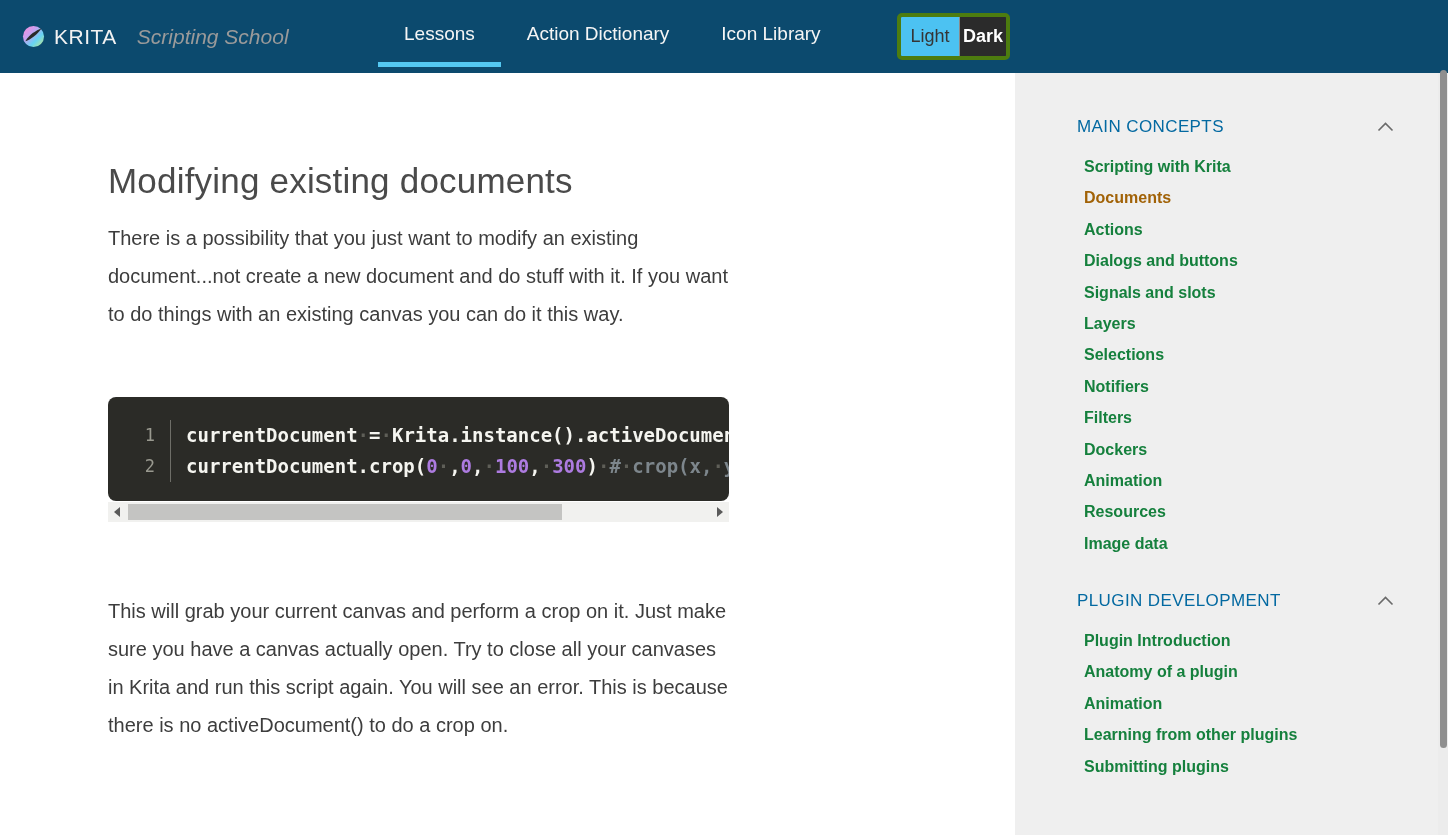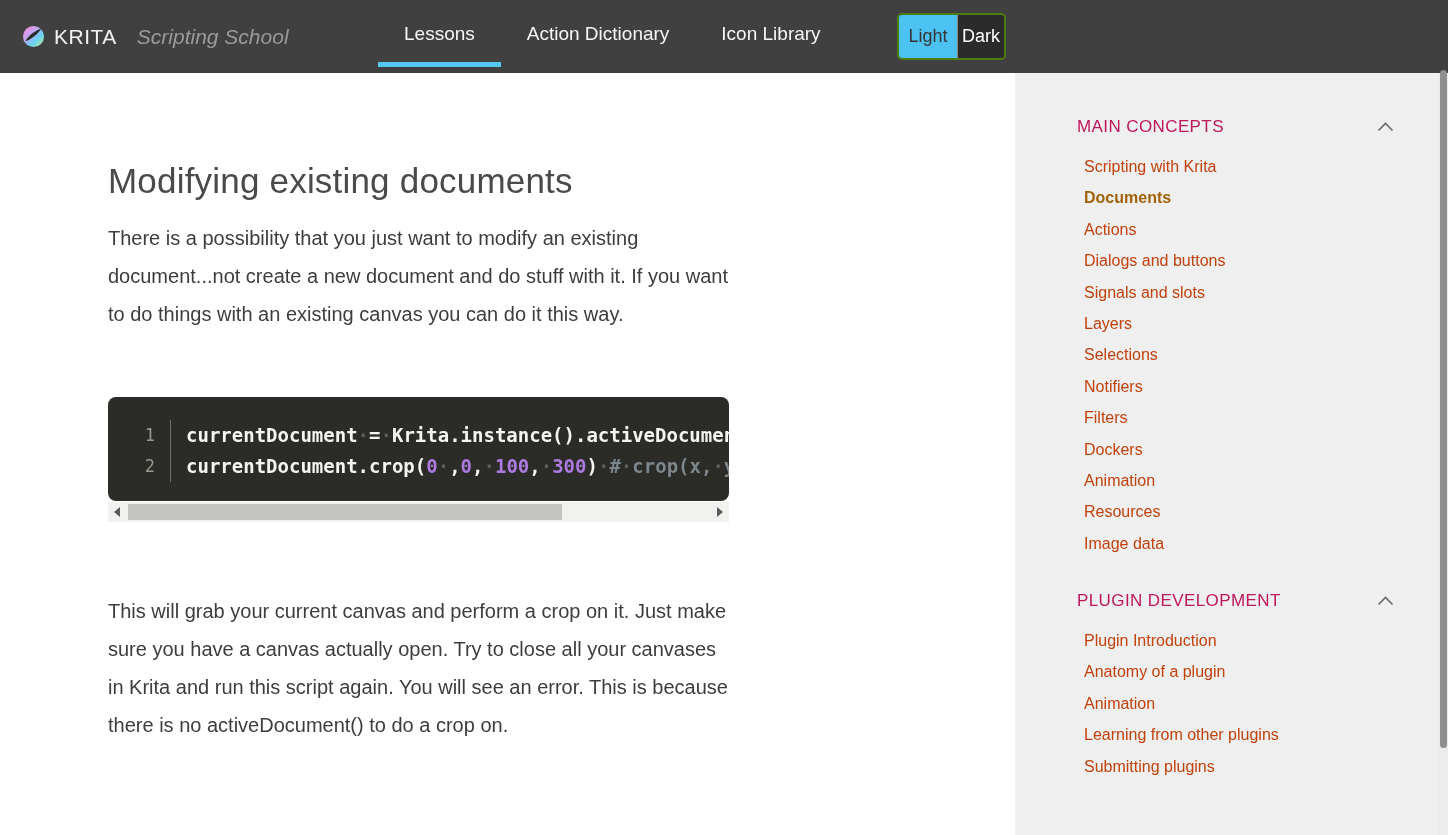--- a/index.html
+++ b/index.html
@@ -7,21 +7,21 @@
   body {
     font-family: "Liberation Sans", sans-serif;
     background: #ffffff;
     position: relative;
   }
 
   
   .navbar {
     position: relative;
     height: 73px;
-    background: #404040;
+    background: #0c4a6e;
     width: 100%;
   }
   .brand {
     position: absolute; left: 22px; top: 0; height: 73px;
     display: flex; align-items: center; gap: 9px;
   }
   .brand-logo { width: 23px; height: 23px; display: block; }
   .brand-name {
     color: #f2f2f2; font-size: 21px; letter-spacing: 0.5px; font-weight: 400;
   }
@@ -40,29 +40,29 @@
     cursor: pointer;
   }
   .nav-tab.active::after {
     content: "";
     position: absolute; left: 0; right: 0; bottom: 0; height: 5px;
     background: #54c8f2;
   }
   .theme-toggle {
     position: absolute; left: 897px; top: 13px; height: 47px;
     display: flex;
-    border: 2px solid #4d7c0f; border-radius: 5px;
+    border: 4px solid #4d7c0f; border-radius: 5px;
     overflow: hidden;
   }
   .toggle-btn {
     display: flex; align-items: center; justify-content: center;
     font-size: 18px; cursor: pointer;
   }
   .toggle-btn.light { width: 58px; background: #4cc2f2; color: #353535; }
-  .toggle-btn.dark  { width: 47px; background: #2b2b2b; color: #ffffff; border-left: 1px solid #8a8a8a; }
+  .toggle-btn.dark  { width: 47px; background: #2b2b2b; color: #ffffff; border-left: 1px solid #8a8a8a; font-weight: bold; }
 
   
   .main { display: flex; height: 762px; }
   .content {
     flex: 0 0 1015px;
     padding: 87px 0 0 108px;
   }
   .content-col { width: 621px; }
 
   h1.doc-heading {
@@ -130,31 +130,32 @@
   
   .sidebar {
     flex: 1;
     background: #efefef;
     padding: 44px 54px 0 62px;
     overflow: hidden;
   }
   .side-section { margin-bottom: 32px; }
   .side-header {
     display: flex; align-items: center; justify-content: space-between;
-    color: #be185d; font-size: 17px; letter-spacing: 0.4px;
+    color: #0369a1; font-size: 17px; letter-spacing: 0.4px;
     cursor: pointer;
   }
   .side-header svg { display: block; }
   .side-items { margin-top: 14px; }
   .side-item {
     height: 31.4px; line-height: 31.4px;
     padding-left: 7px;
-    font-size: 16px; color: #c2410c;
+    font-size: 16px; color: #15803d;
     cursor: pointer;
     white-space: nowrap;
+    font-weight: bold;
   }
   .side-item.active { font-weight: bold; color: #a16207; }
 
   
   .vscroll-track {
     position: absolute; top: 73px; right: 0; bottom: 0; width: 10px;
     background: #ececec;
   }
   .vscroll-thumb {
     position: absolute; top: 70px; right: 1px;

